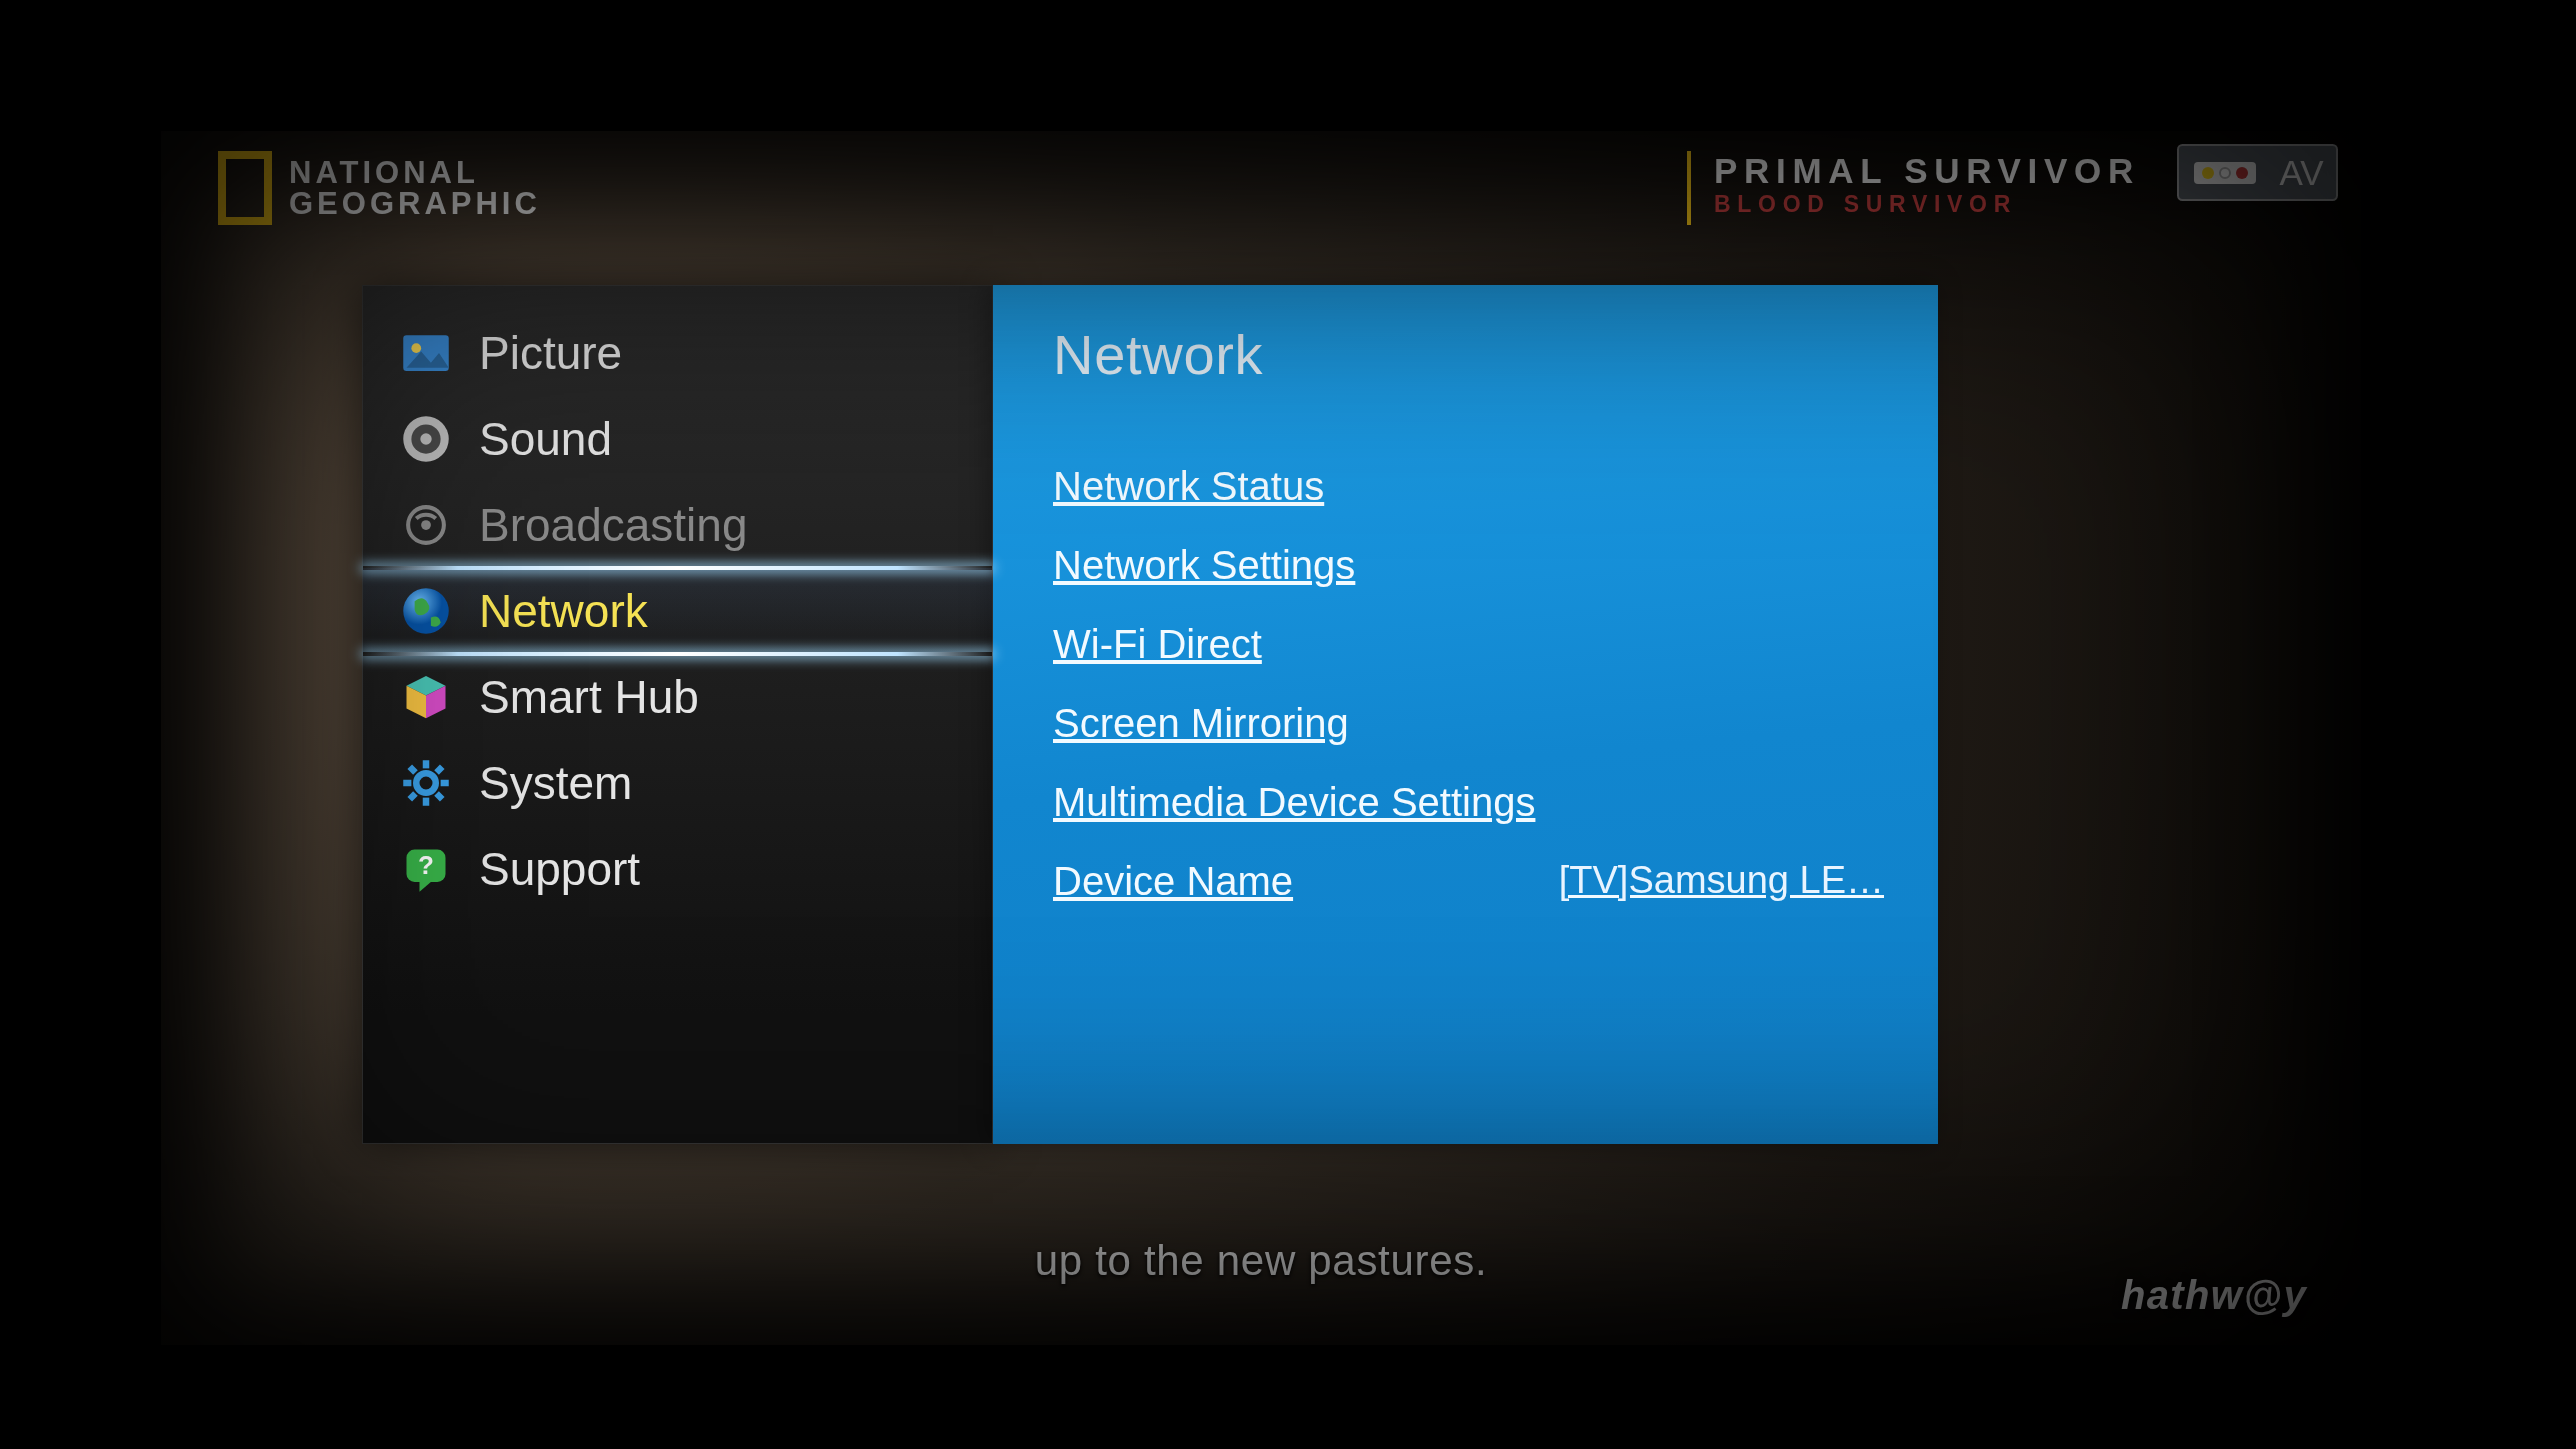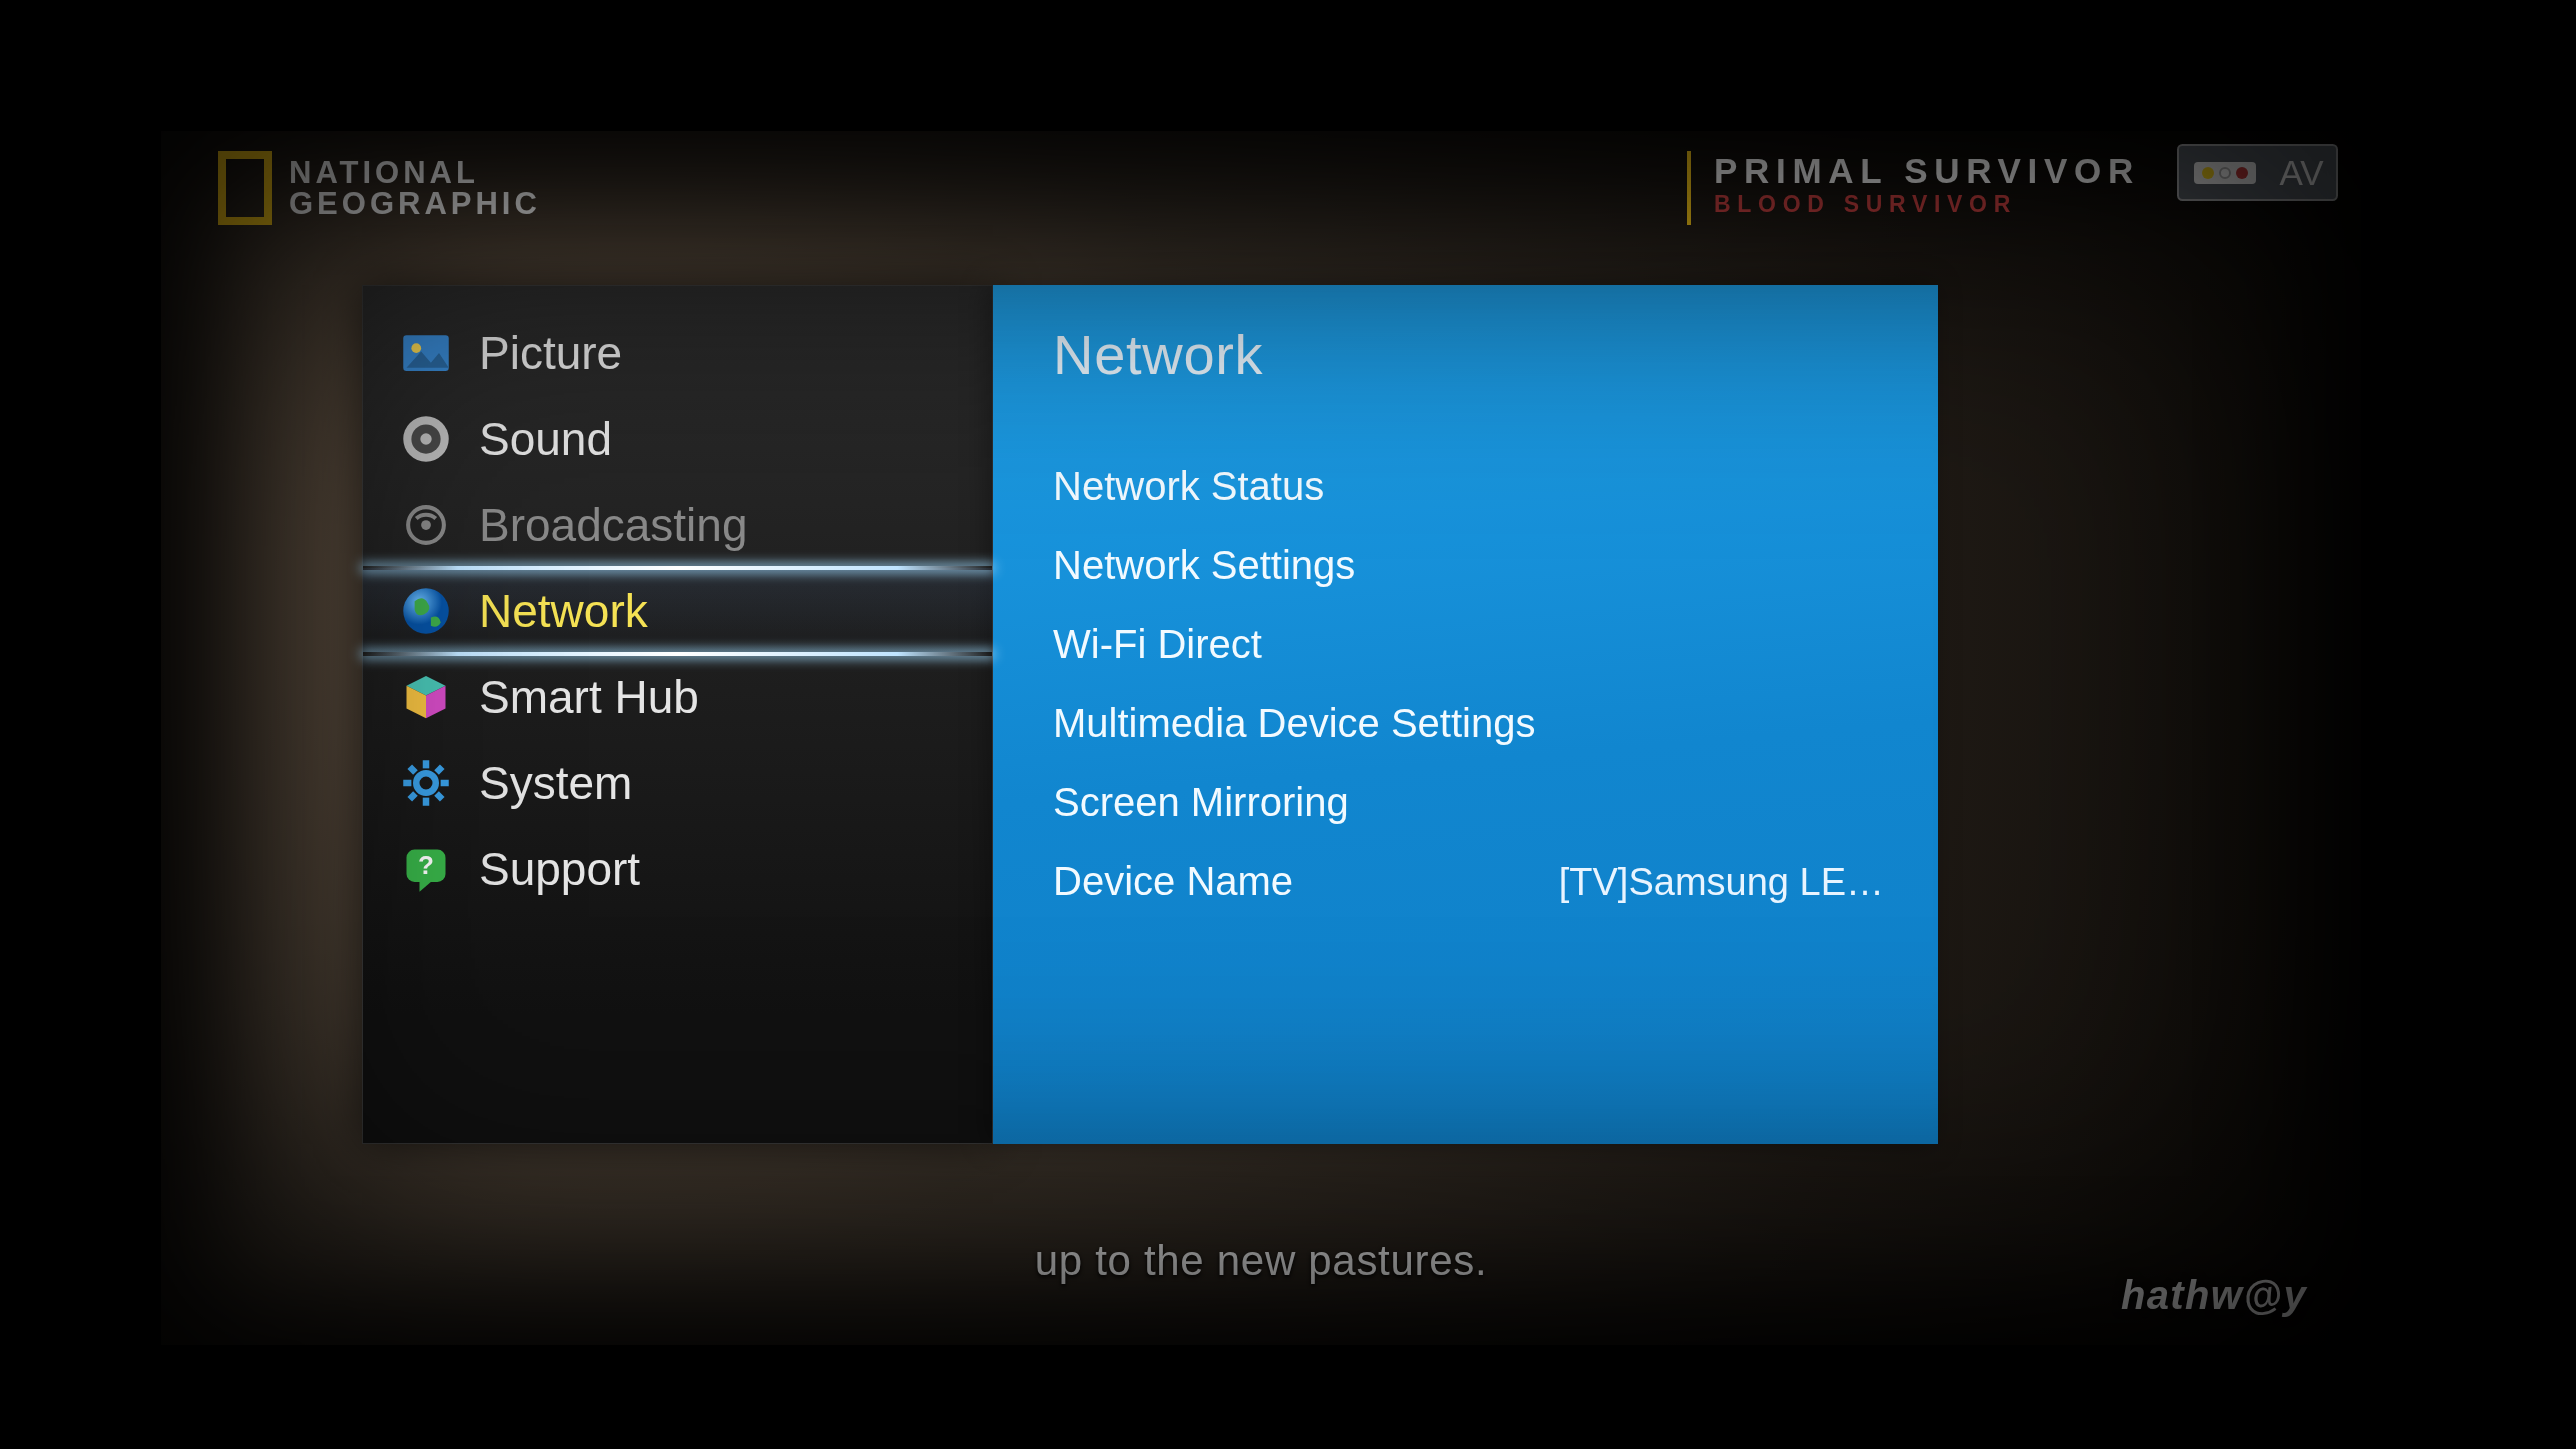--- a/index.html
+++ b/index.html
@@ -190,24 +190,25 @@
   .panel-title{
     font-size:56px;
     color:#eaf6ff;
     font-weight:400;
     margin-bottom:60px;
     letter-spacing:0.7px;
   }
   .panel-item{
     display:flex;
     justify-content:space-between;
-    align-items:flex-end;
+    align-items:flex-start;
     font-size:40px;
     color:#f2faff;
     padding:17px 0;
+    text-decoration:underline;
   }
   .panel-value{
     color:#e8f4ff;
     font-size:38px;
     max-width:349px;
     text-align:right;
     overflow:hidden;
     white-space:nowrap;
     margin-left:32px;
   }
@@ -345,25 +346,25 @@
       </div>
       <div class="panel-item">
         <span>Network Settings</span>
         <span class="panel-value"></span>
       </div>
       <div class="panel-item">
         <span>Wi-Fi Direct</span>
         <span class="panel-value"></span>
       </div>
       <div class="panel-item">
+        <span>Screen Mirroring</span>
+        <span class="panel-value"></span>
+      </div>
+      <div class="panel-item">
         <span>Multimedia Device Settings</span>
-        <span class="panel-value"></span>
-      </div>
-      <div class="panel-item">
-        <span>Screen Mirroring</span>
         <span class="panel-value"></span>
       </div>
       <div class="panel-item">
         <span>Device Name</span>
         <span class="panel-value">[TV]Samsung LE…</span>
       </div>
     </div>
 
   </div>
 

